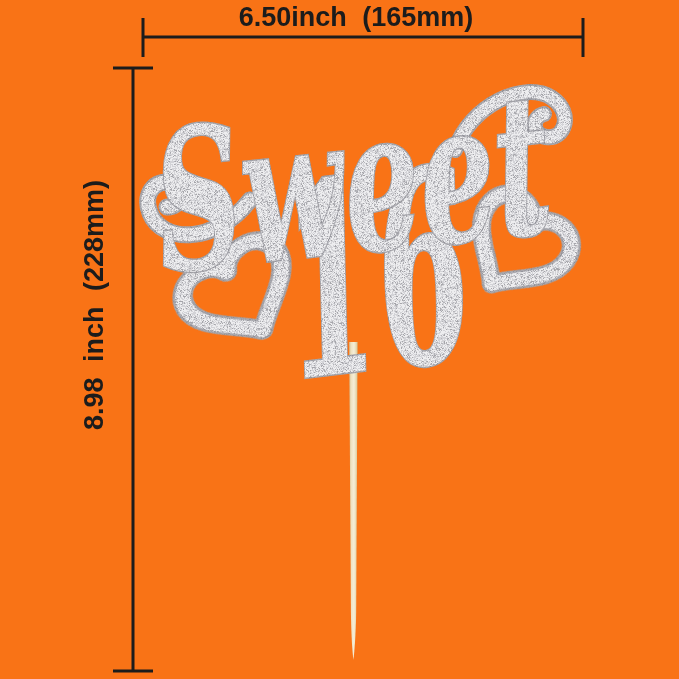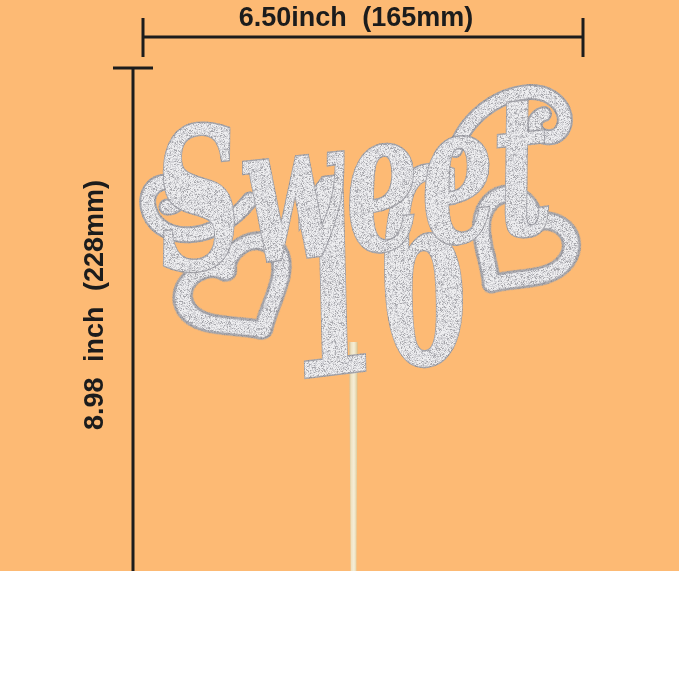--- a/index.html
+++ b/index.html
@@ -1,19 +1,19 @@
 <!DOCTYPE html>
 <html><head>
 <meta charset="utf-8">
 <style>
   html, body { margin: 0; padding: 0; background: #ffffff; }
   .stage {
     position: relative;
-    width: 679px; height: 571px;
-    background: #fdba74;
+    width: 679px; height: 679px;
+    background: #f97316;
     overflow: hidden;
     font-family: "Liberation Sans", sans-serif;
   }
   svg { display: block; }
   .dim-label {
     font-family: "Liberation Sans", sans-serif;
     font-weight: bold;
     font-size: 27px;
     fill: #1c1c1c;
   }

